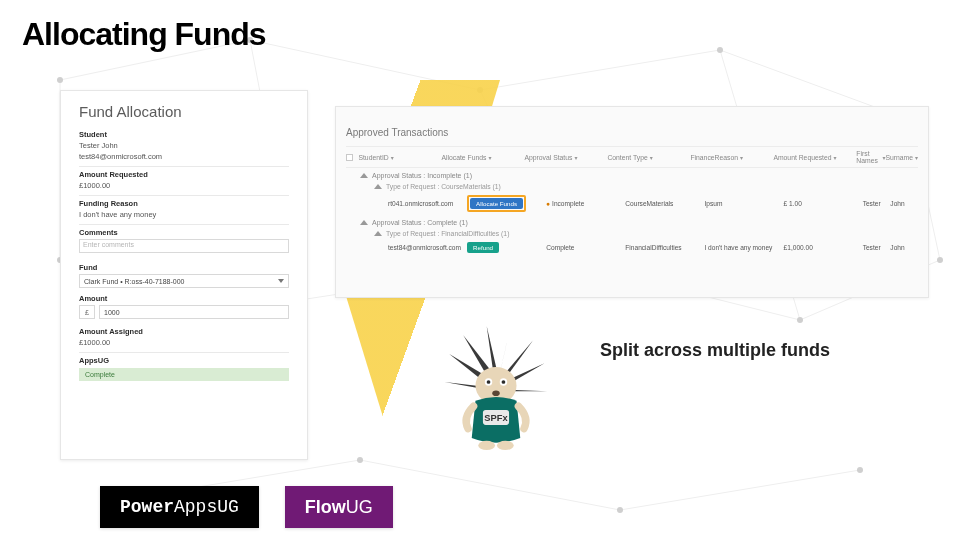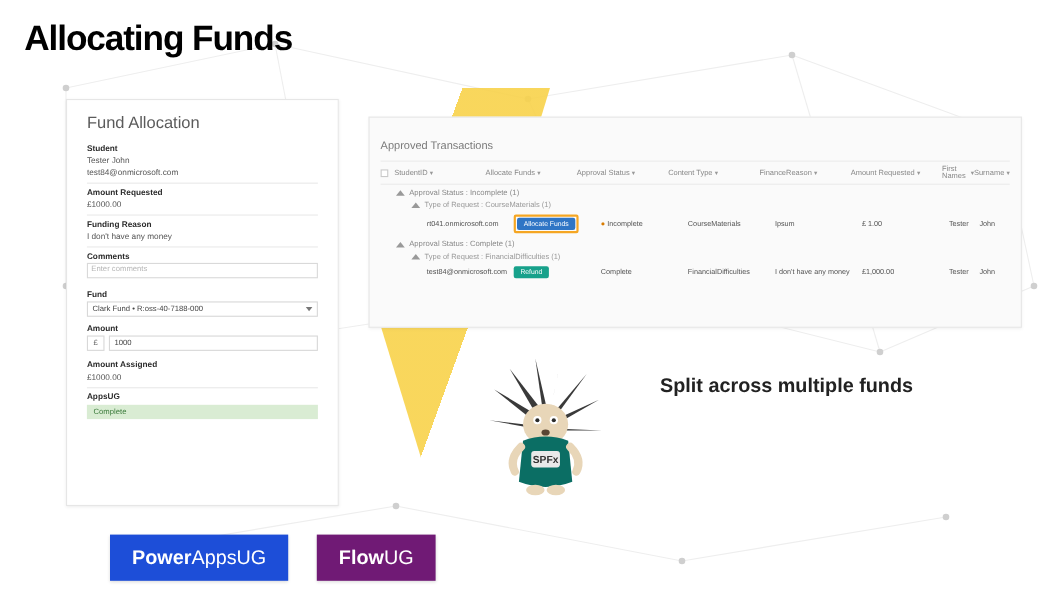--- a/index.html
+++ b/index.html
@@ -53,21 +53,21 @@
   .pill.teal { background: #17a18b; }
   .highlight { display: inline-block; border: 2px solid #f5a623; padding: 1px; border-radius: 2px; }
   
   .mascot { position: absolute; left: 440px; top: 326px; width: 112px; height: 130px; z-index: 2; }
   
   .bullets { position: absolute; left: 568px; top: 340px; width: 370px; z-index: 2; margin-left: 32px; }
   .bullets p { font-size: 18px; font-weight: 600; color: #222; line-height: 1.15; margin-bottom: 18px; }
   
   .footer { position: absolute; left: 100px; bottom: 12px; display: flex; gap: 26px; z-index: 2; }
   .logo { height: 42px; display: flex; align-items: center; padding: 0 20px; color: #fff; font-weight: 700; font-size: 18px; box-shadow: 0 1px 3px rgba(0,0,0,.15); }
-  .logo.gray { background: #1d4ed8; }
+  .logo.gray { background: #000000; font-family: Liberation Mono, monospace; }
   .logo.blue { background: #701a75; }
   .logo .thin { font-weight: 400; }
 </style>
 </head>
 <body>
 
 <div class="slide">
 
   <div class="bgdots">
     <svg viewBox="0 0 960 540">

